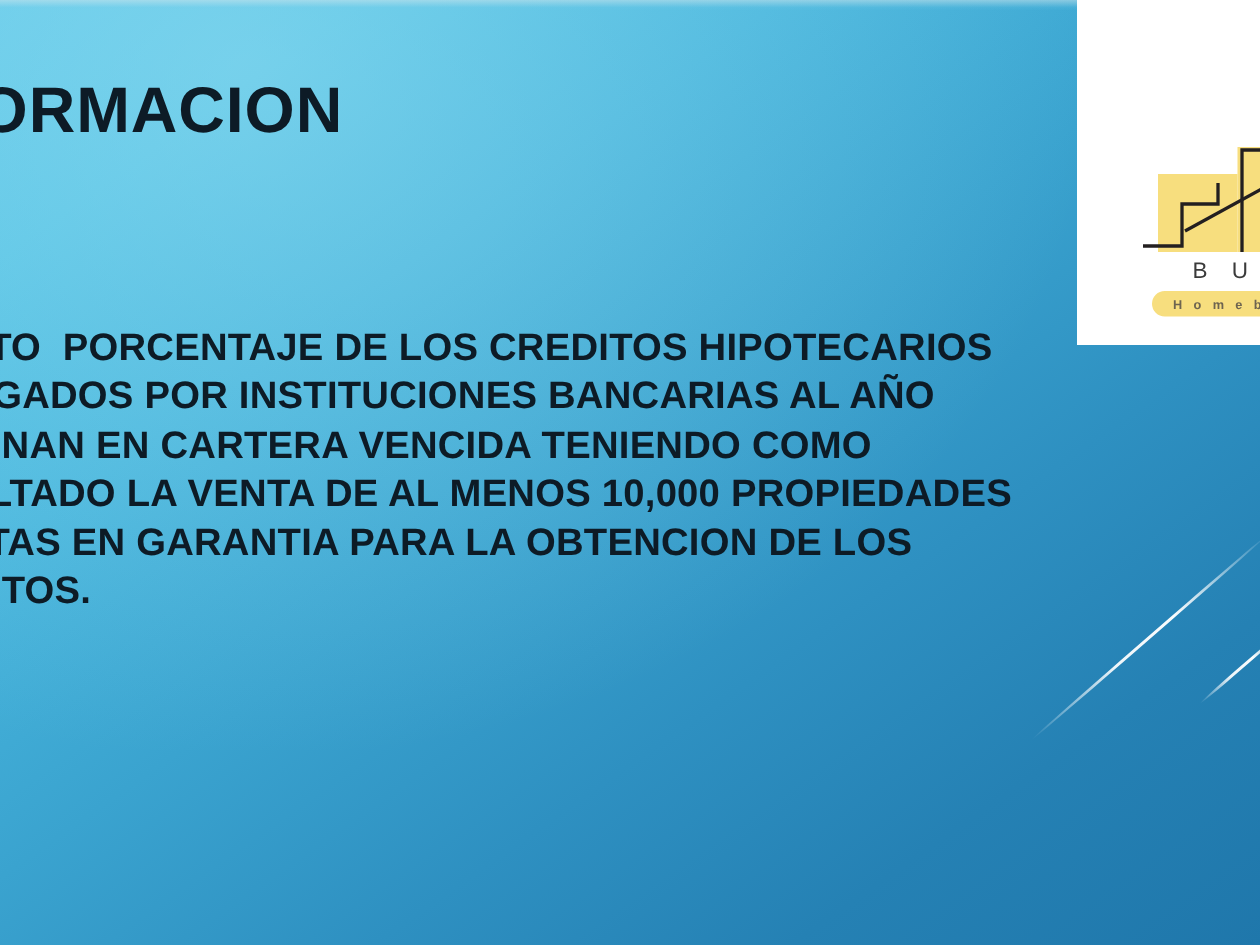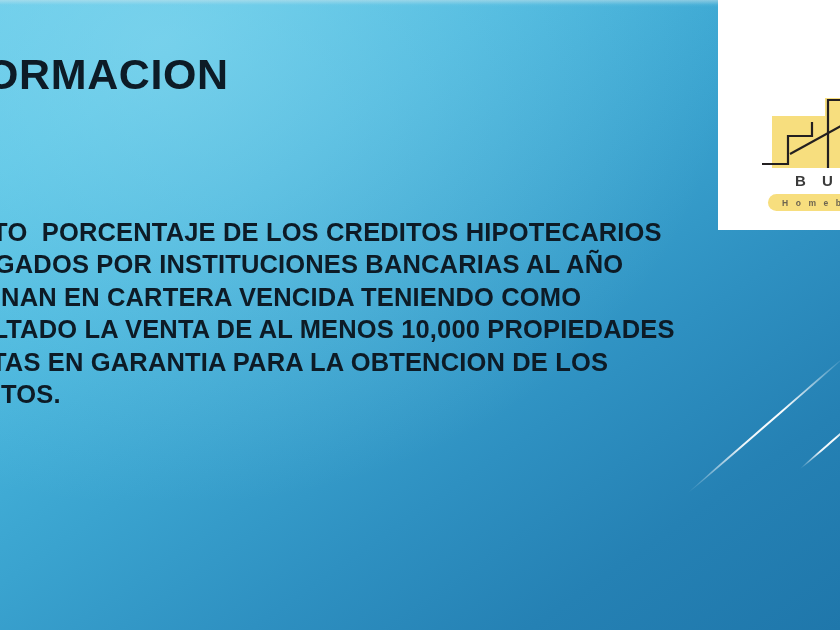--- a/index.html
+++ b/index.html
@@ -119,21 +119,21 @@
     top: 0;
     width: 118px;
     height: 78px;
   }
   #logo-wordmark {
     position: absolute;
     left: 77px;
     top: 172px;
     color: #3b3b3b;
     font-size: 15px;
-    font-weight: 700;
+    font-weight: 400;
     letter-spacing: 6px;
     white-space: nowrap;
   }
   #logo-tagline-pill {
     position: absolute;
     left: 50px;
     top: 194px;
     height: 17px;
     padding: 0 14px;
     border-radius: 9px;

